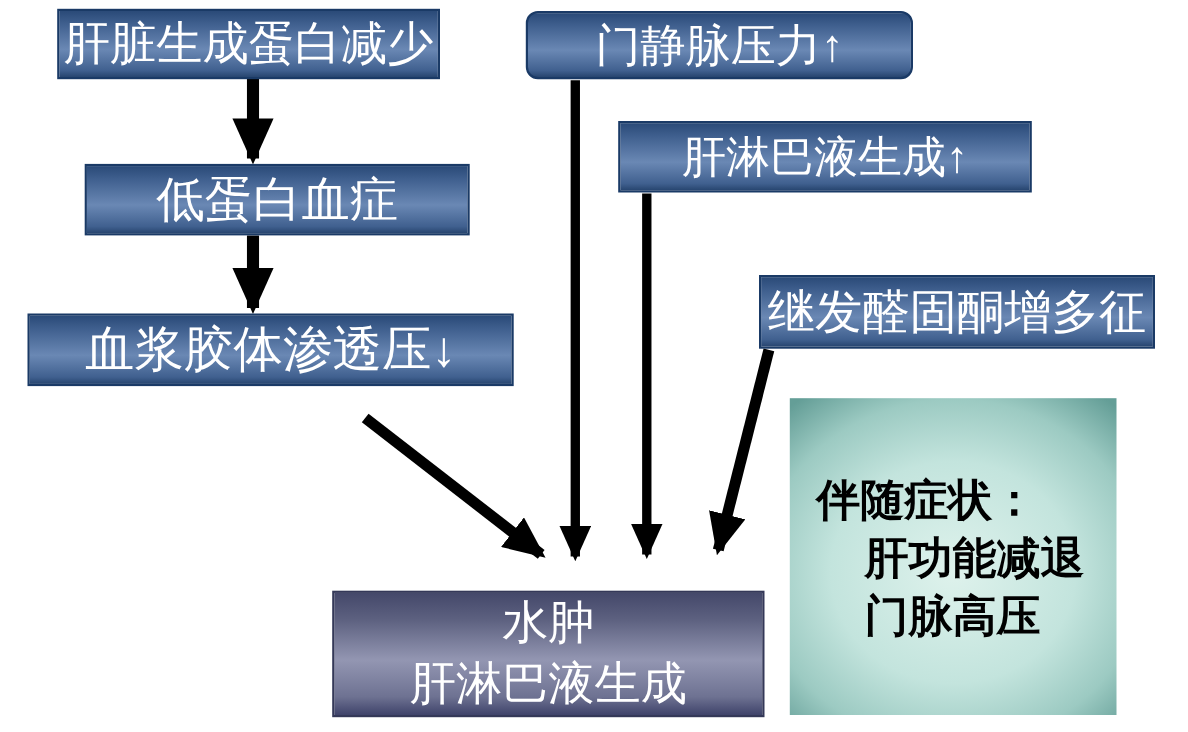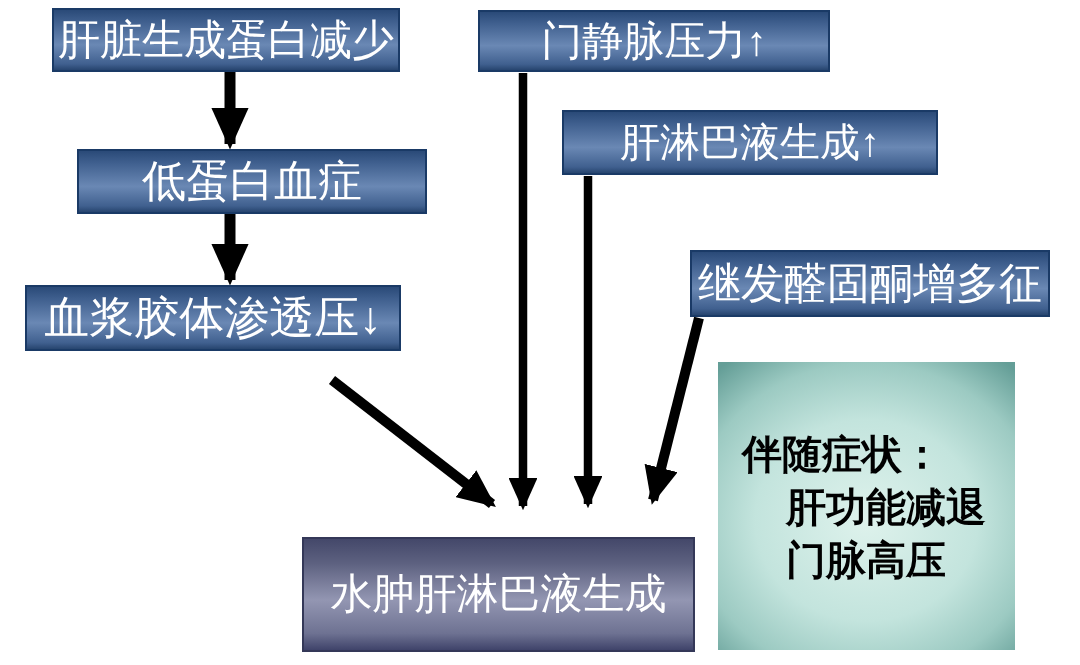--- a/index.html
+++ b/index.html
@@ -16,30 +16,30 @@
     position:absolute;
     box-sizing:border-box;
     display:flex;align-items:center;justify-content:center;
     color:#ffffff;
     white-space:nowrap;
     border:2px solid #1a3a66;
     background:linear-gradient(180deg,#2a4a78 0%,#40608f 20%,#6a88b4 58%,#40608f 90%,#27456f 100%);
   }
   .box-liver       {left:52px;  top:8px;   width:348px; height:64px; font-size:42px;}
   .box-hypo        {left:77px;  top:149px; width:350px; height:65px; font-size:44px;}
-  .box-osmotic     {left:25px;  top:285px; width:376px; height:66px; font-size:45px;}
-  .box-portal      {left:478px; top:10px;  width:352px; height:62px; font-size:41px;}
+  .box-osmotic     {left:25px;  top:285px; width:442px; height:66px; font-size:45px;}
+  .box-portal      {left:478px; top:10px;  width:352px; height:62px; font-size:41px;border-radius:11px;}
   .box-lymph       {left:562px; top:110px; width:376px; height:65px; font-size:40px;}
   .box-aldosterone {left:690px; top:250px; width:360px; height:67px; font-size:43px;}
   
   .edemabox{
     position:absolute;
     left:302px; top:537px; width:393px; height:115px;
     box-sizing:border-box;
-    display:flex;align-items:center;justify-content:center;
+    display:flex;flex-direction:column;align-items:center;justify-content:center;
     color:#ffffff;
     white-space:nowrap;
     font-size:42px;line-height:55px;
     border:2px solid #343858;
     background:linear-gradient(180deg,#44486a 0%,#5d6180 22%,#9396b2 55%,#6e7292 85%,#3f436a 100%);
   }
   
   .notebox{
     position:absolute;
     left:718px; top:362px; width:297px; height:288px;

